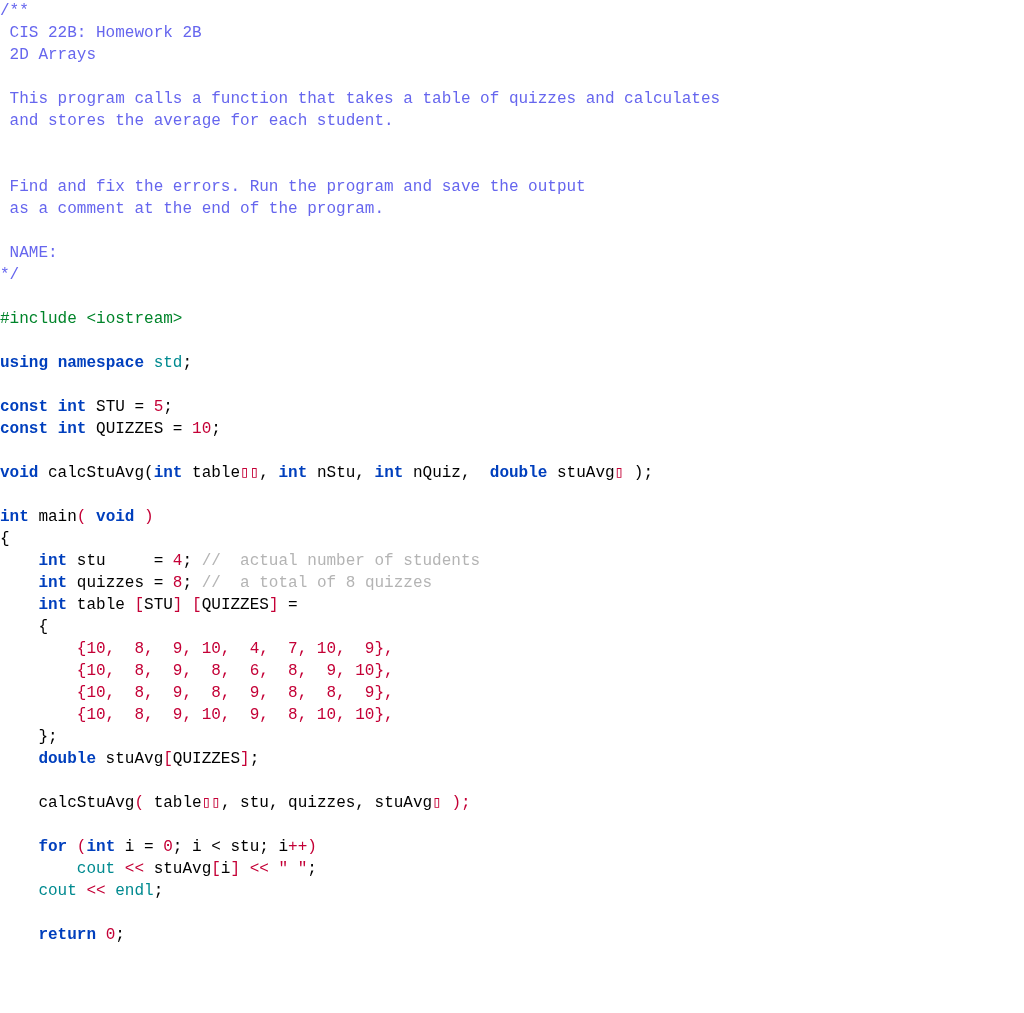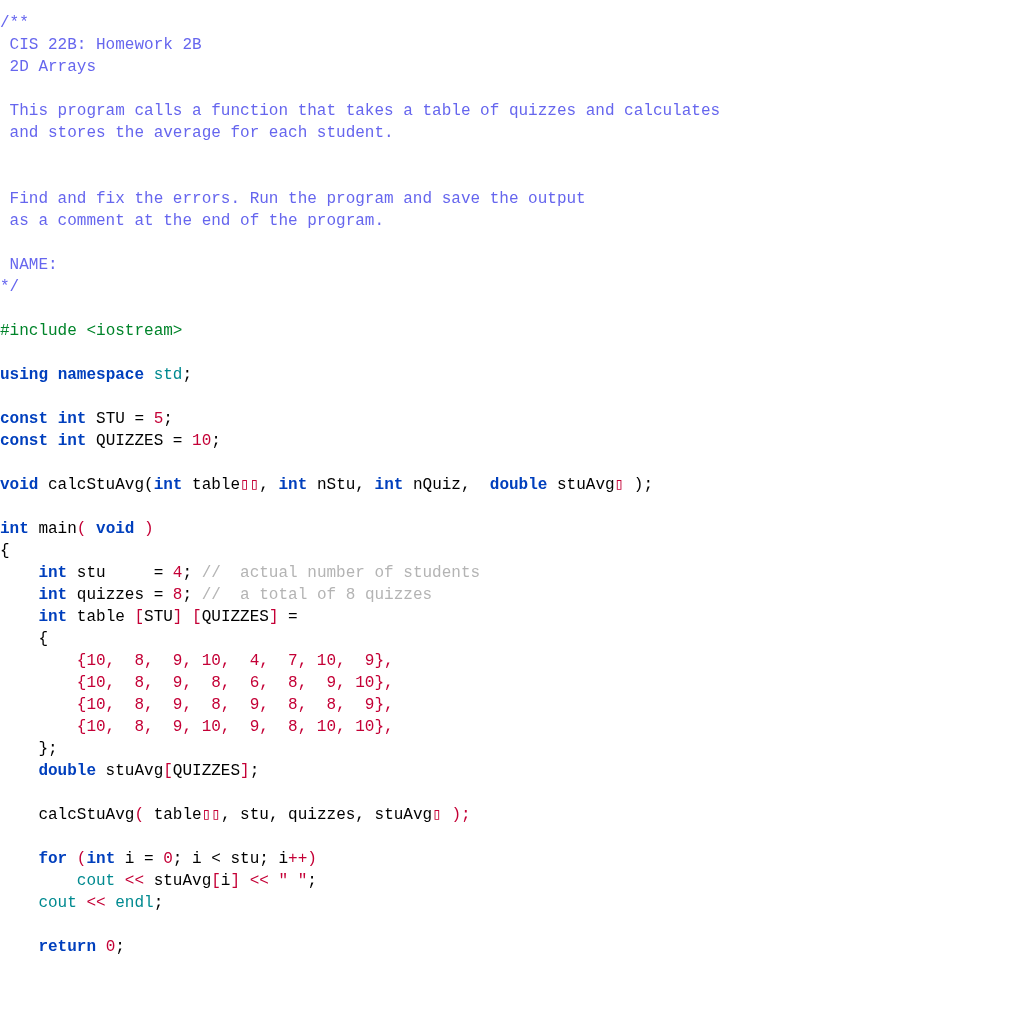--- a/index.html
+++ b/index.html
@@ -5,21 +5,21 @@
   html, body {
     margin: 0;
     padding: 0;
     width: 1024px;
     height: 1013px;
     background: #ffffff;
     overflow: hidden;
   }
   pre.code {
     margin: 0;
-    padding: 12px 0 0 0;
+    padding: 0 0 0 0;
     font-family: Menlo, Monaco, Consolas, "Courier New", monospace;
     font-size: 16px;
     line-height: 22px;
     color: #000000;
     white-space: pre;
   }
   .cmt { color: #6666ee; }            
   .pre { color: #00842a; }            
   .kw  { color: #003fbd; font-weight: bold; }  
   .typ { color: #003fbd; font-weight: bold; }  

